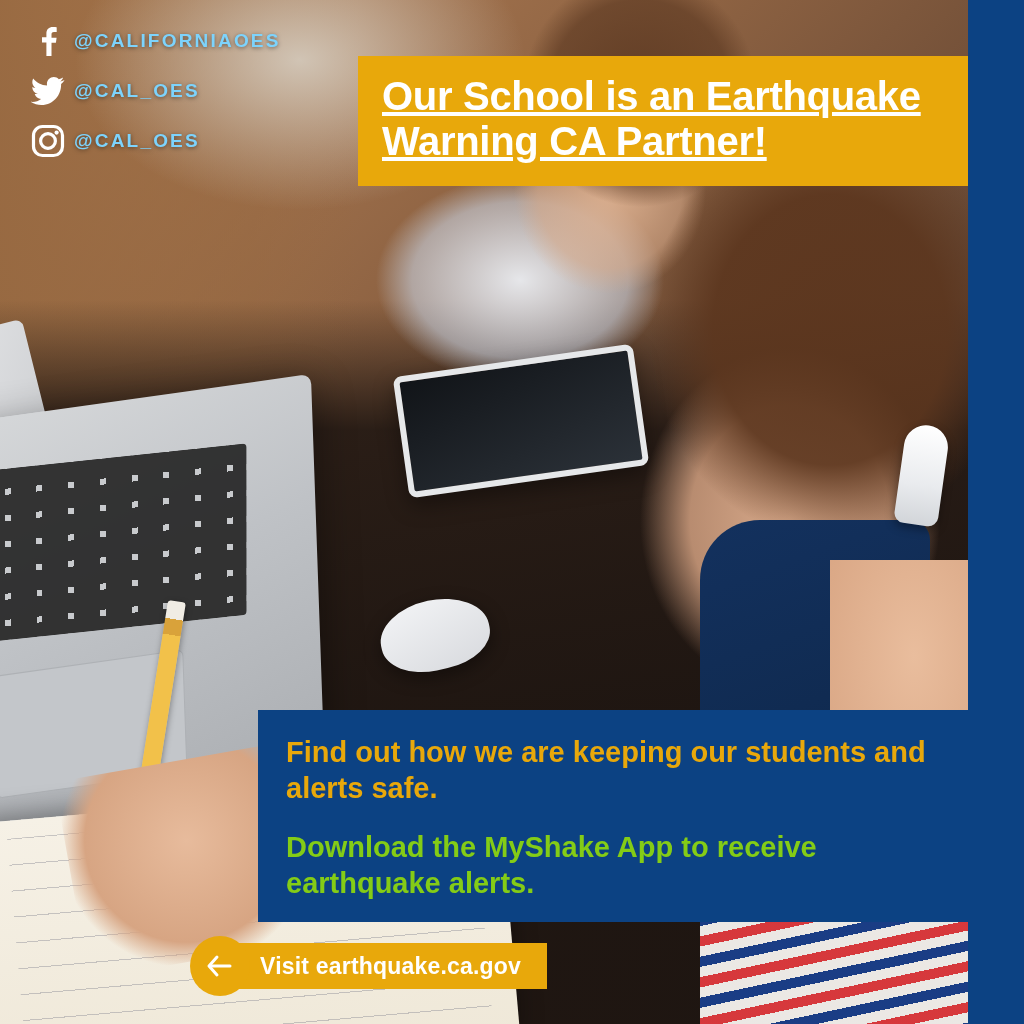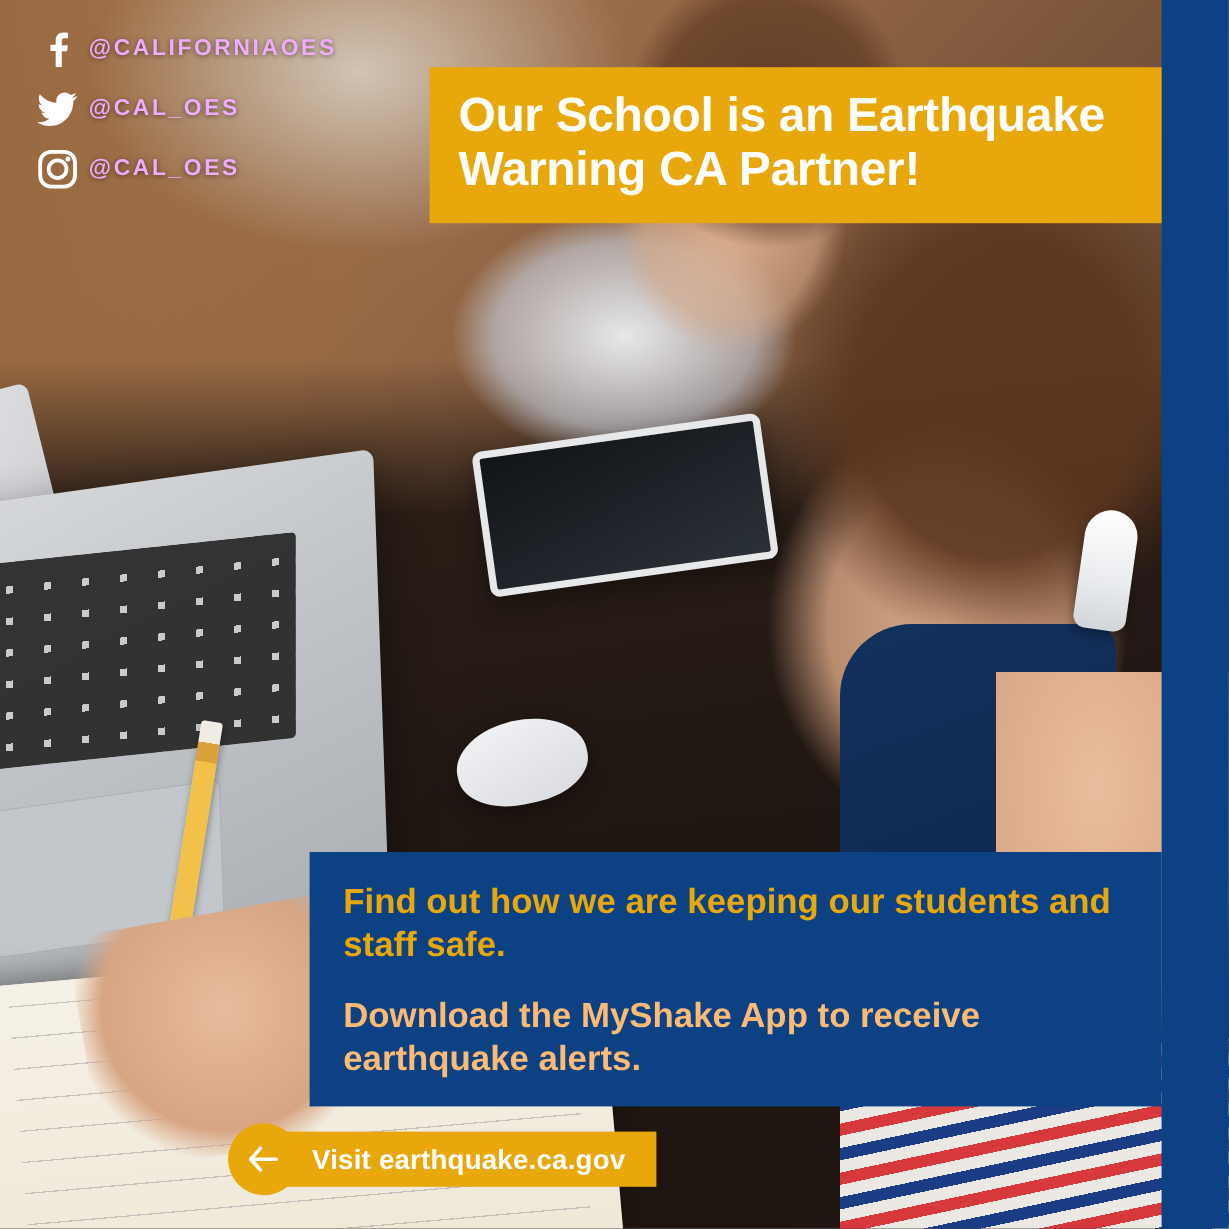--- a/index.html
+++ b/index.html
@@ -210,21 +210,21 @@
     height: 46px;
     margin-bottom: 4px;
   }
   .social-row .glyph {
     width: 40px;
     display: flex;
     align-items: center;
     justify-content: center;
   }
   .social-row .handle {
-    color: #f0abfc;
+    color: #7dd3fc;
     font-size: 19px;
     font-weight: 700;
     letter-spacing: 2.2px;
     text-shadow: 0 1px 4px rgba(0,0,0,0.5);
     margin-left: 6px;
   }
 
   
   .headline {
     position: absolute;
@@ -236,20 +236,21 @@
     box-sizing: border-box;
     z-index: 5;
   }
   .headline h1 {
     margin: 0;
     color: #ffffff;
     font-size: 40px;
     line-height: 1.12;
     font-weight: 700;
     letter-spacing: -0.3px;
+    text-decoration: underline;
   }
 
   
   .bottom-panel {
     position: absolute;
     left: 258px;
     top: 710px;
     width: 710px;
     height: 212px;
     background: #0c4283;
@@ -258,21 +259,21 @@
     box-sizing: border-box;
   }
   .bottom-panel .line-gold {
     color: #e8a80b;
     font-size: 29px;
     font-weight: 700;
     line-height: 1.25;
     margin: 0 0 22px 0;
   }
   .bottom-panel .line-white {
-    color: #fdba74;
+    color: #84cc16;
     font-size: 29px;
     font-weight: 700;
     line-height: 1.25;
     margin: 0;
   }
 
   
   .cta {
     position: absolute;
     left: 190px;
@@ -368,21 +369,21 @@
       </span>
       <span class="handle">@CAL_OES</span>
     </div>
   </div>
 
   <div class="headline">
     <h1>Our School is an Earthquake Warning CA Partner!</h1>
   </div>
 
   <div class="bottom-panel">
-    <p class="line-gold">Find out how we are keeping our students and staff safe.</p>
+    <p class="line-gold">Find out how we are keeping our students and alerts safe.</p>
     <p class="line-white">Download the MyShake App to receive earthquake alerts.</p>
   </div>
 
   <div class="bottom-strip"></div>
 
   <div class="cta">
     <span class="cta-circle">
       <svg width="30" height="24" viewBox="0 0 30 24" aria-hidden="true">
         <path d="M12 3 L4 12 L12 21" fill="none" stroke="#ffffff" stroke-width="3" stroke-linecap="round" stroke-linejoin="round"></path>
         <line x1="5" y1="12" x2="25" y2="12" stroke="#ffffff" stroke-width="3" stroke-linecap="round"></line>

